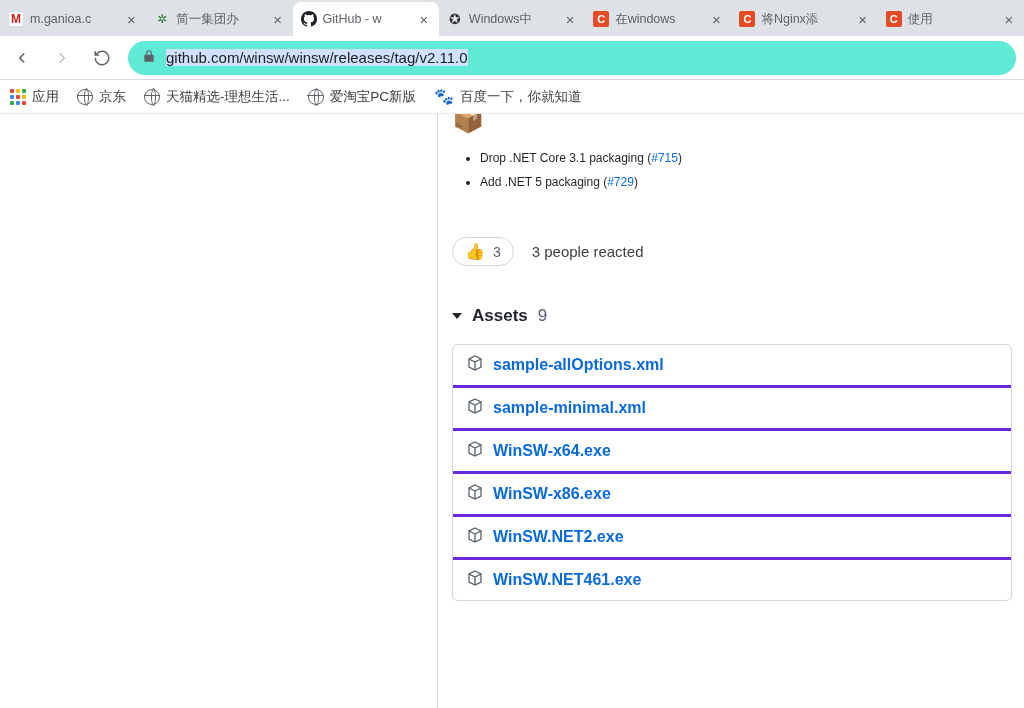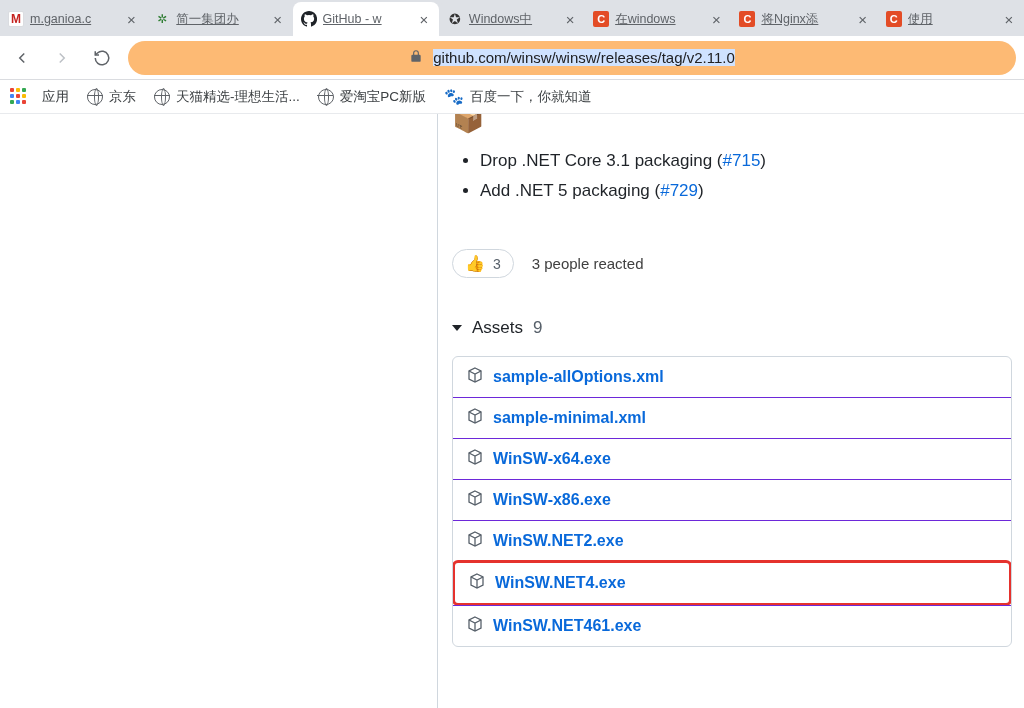--- a/index.html
+++ b/index.html
@@ -1,69 +1,69 @@
 <!DOCTYPE html>
 <html><head>
 <meta charset="utf-8">
 <style>
   * { margin: 0; padding: 0; box-sizing: border-box; font-family: -apple-system, BlinkMacSystemFont, "Segoe UI", Arial, sans-serif; }
   body { width: 1024px; height: 708px; background: #fff; overflow: hidden; }
 
   .tab-strip { display: flex; height: 36px; background: #dee1e6; align-items: flex-end; }
   .tab { display: flex; align-items: center; height: 34px; padding: 0 8px; background: #dee1e6; border-radius: 8px 8px 0 0; font-size: 12.5px; color: #5f6368; max-width: 160px; min-width: 120px; flex: 1; gap: 6px; cursor: pointer; }
   .tab.active { background: #fff; }
-  .tab .title { white-space: nowrap; overflow: hidden; text-overflow: ellipsis; flex: 1; text-decoration: underline; }
+  .tab .title { white-space: nowrap; overflow: hidden; text-overflow: ellipsis; flex: 1; }
   .tab .close { width: 14px; text-align: center; color: #5f6368; font-size: 15px; line-height: 1; }
   .favicon { width: 16px; height: 16px; display: flex; align-items: center; justify-content: center; font-size: 12px; }
   .fav-m { background:#fff; border:1px solid #dadce0; color:#c5221f; font-weight:bold; border-radius:2px;}
   .fav-flower { color:#2e7d32; }
   .fav-gh svg { width:16px; height:16px; }
   .fav-win { color:#333; font-size:14px; }
   .fav-c { background:#e34c26; color:#fff; font-weight:bold; border-radius:2px; font-size:11px;}
 
   .toolbar { display:flex; align-items:center; height:44px; padding:0 8px; gap:12px; background:#fff; border-bottom:1px solid #dadce0;}
   .nav-btn { width:28px; height:28px; display:flex; align-items:center; justify-content:center; color:#5f6368; border-radius:50%; cursor:pointer;}
   .nav-btn.disabled{ color:#bdc1c6; }
   .nav-btn svg{width:18px;height:18px;}
-  .omnibox { flex:1; display:flex; align-items:center; height:34px; background:#fdba74; border-radius:17px; padding:0 14px; gap:10px; font-size:15px; color:#202124;justify-content:center;}
+  .omnibox { flex:1; display:flex; align-items:center; height:34px; background:#5eead4; border-radius:17px; padding:0 14px; gap:10px; font-size:15px; color:#202124;}
   .lock-icon{ color:#5f6368; }
   .url-text{ color:#202124; }
   .url-selected{ background:#cfe2ff; }
 
   .bookmark-bar { display:flex; align-items:center; height:34px; padding:0 10px; gap:18px; font-size:13.5px; color:#3c4043; border-bottom:1px solid #e8eaed;}
-  .bm-apps{display:flex;align-items:flex-start;gap:16px;cursor:pointer;}
+  .bm-apps{display:flex;align-items:center;gap:6px;cursor:pointer;}
   .apps-grid{display:grid;grid-template-columns:repeat(3,4px);grid-gap:2px;}
   .apps-grid span{width:4px;height:4px;border-radius:1px;}
   .bm-item{display:flex;align-items:center;gap:6px;cursor:pointer;}
   .globe{width:16px;height:16px;border:1.5px solid #5f6368;border-radius:50%;position:relative;}
   .globe::before{content:"";position:absolute;top:-1.5px;left:5.5px;width:3px;height:16px;border:1.5px solid #5f6368;border-radius:50%;}
   .globe::after{content:"";position:absolute;top:5.5px;left:-1.5px;width:16px;height:3px;border-top:1.5px solid #5f6368;}
   .paw{color:#2962ff;font-size:16px;}
 
   .page{display:flex; height:calc(708px - 36px - 44px - 34px);}
   .left-placeholder{width:438px; border-right:1px solid #d0d7de;}
   .content{flex:1; padding:0 12px 0 14px; overflow:hidden;}
 
   .pkg-heading{display:flex;align-items:center;gap:10px; font-size:28px; font-weight:600; color:#1f2328; margin-top:-10px;}
   .pkg-icon{font-size:26px;}
-  ul.changes{margin:16px 0 0 28px; font-size:17px; color:#1f2328;}
+  ul.changes{margin:16px 0 0 28px; font-size:12px; color:#1f2328;}
   ul.changes li{margin:10px 0;}
   .link{color:#0969da;}
 
   .reactions{display:flex;align-items:center;gap:18px;margin:48px 0 0 0;}
   .react-pill{display:flex;align-items:center;gap:8px;border:1px solid #d0d7de;border-radius:999px;padding:4px 12px;font-size:14px;color:#57606a;cursor:pointer;background:#fff;}
   .react-pill .emoji{font-size:16px;}
   .react-text{font-size:15px;color:#404040;}
 
   .assets-header{display:flex;align-items:center;gap:10px;margin-top:40px;font-size:17px;color:#1f2328;cursor:pointer;}
   .caret{width:0;height:0;border-left:5px solid transparent;border-right:5px solid transparent;border-top:6px solid #1f2328;}
   .asset-count{color:#57606a;}
 
   .asset-list{margin-top:18px;border:1px solid #d0d7de;border-radius:6px;overflow:hidden;}
-  .asset-row{display:flex;align-items:center;gap:10px;padding:10px 14px;border-top:1px solid #6d28d9;font-size:16px;cursor:pointer;}
+  .asset-row{display:flex;align-items:center;gap:10px;padding:10px 14px;border-top:3px solid #6d28d9;font-size:16px;cursor:pointer;}
   .asset-row:first-child{border-top:none;}
   .asset-row .cube svg{width:16px;height:16px;color:#57606a;}
   .asset-name{color:#0969da;font-weight:600;}
   .highlight-box{border:3px solid #e5322d;border-radius:6px;margin:-1px;}
 </style>
 </head>
 <body>
 
 <div class="tab-strip" id="tab-strip">
     <div class="tab">
@@ -183,21 +183,21 @@
     <div class="reactions">
       <div class="react-pill">
         <span class="emoji">👍</span>
         <span>3</span>
       </div>
       <div class="react-text">3 people reacted</div>
     </div>
 
     <div class="assets-header">
       <span class="caret"></span>
-      <span style="font-weight:400;">Assets</span>
+      <span style="font-weight:700;">Assets</span>
       <span class="asset-count">9</span>
     </div>
 
     <div class="asset-list" id="asset-list">
         <div class="asset-row">
           <span class="cube"><svg viewBox="0 0 16 16" fill="none" stroke="currentColor" stroke-width="1.3">
               <path d="M8 1l6 3v8l-6 3-6-3V4l6-3z"></path>
               <path d="M2 4l6 3 6-3M8 7v8"></path>
             </svg></span>
           <span class="asset-name">sample-allOptions.xml</span>
@@ -223,27 +223,20 @@
             </svg></span>
           <span class="asset-name">WinSW-x86.exe</span>
         </div>
         <div class="asset-row">
           <span class="cube"><svg viewBox="0 0 16 16" fill="none" stroke="currentColor" stroke-width="1.3">
               <path d="M8 1l6 3v8l-6 3-6-3V4l6-3z"></path>
               <path d="M2 4l6 3 6-3M8 7v8"></path>
             </svg></span>
           <span class="asset-name">WinSW.NET2.exe</span>
         </div>
-        <div class="asset-row highlight-box">
-          <span class="cube"><svg viewBox="0 0 16 16" fill="none" stroke="currentColor" stroke-width="1.3">
-              <path d="M8 1l6 3v8l-6 3-6-3V4l6-3z"></path>
-              <path d="M2 4l6 3 6-3M8 7v8"></path>
-            </svg></span>
-          <span class="asset-name">WinSW.NET4.exe</span>
-        </div>
         <div class="asset-row">
           <span class="cube"><svg viewBox="0 0 16 16" fill="none" stroke="currentColor" stroke-width="1.3">
               <path d="M8 1l6 3v8l-6 3-6-3V4l6-3z"></path>
               <path d="M2 4l6 3 6-3M8 7v8"></path>
             </svg></span>
           <span class="asset-name">WinSW.NET461.exe</span>
         </div>
       </div>
   </div>
 </div>

